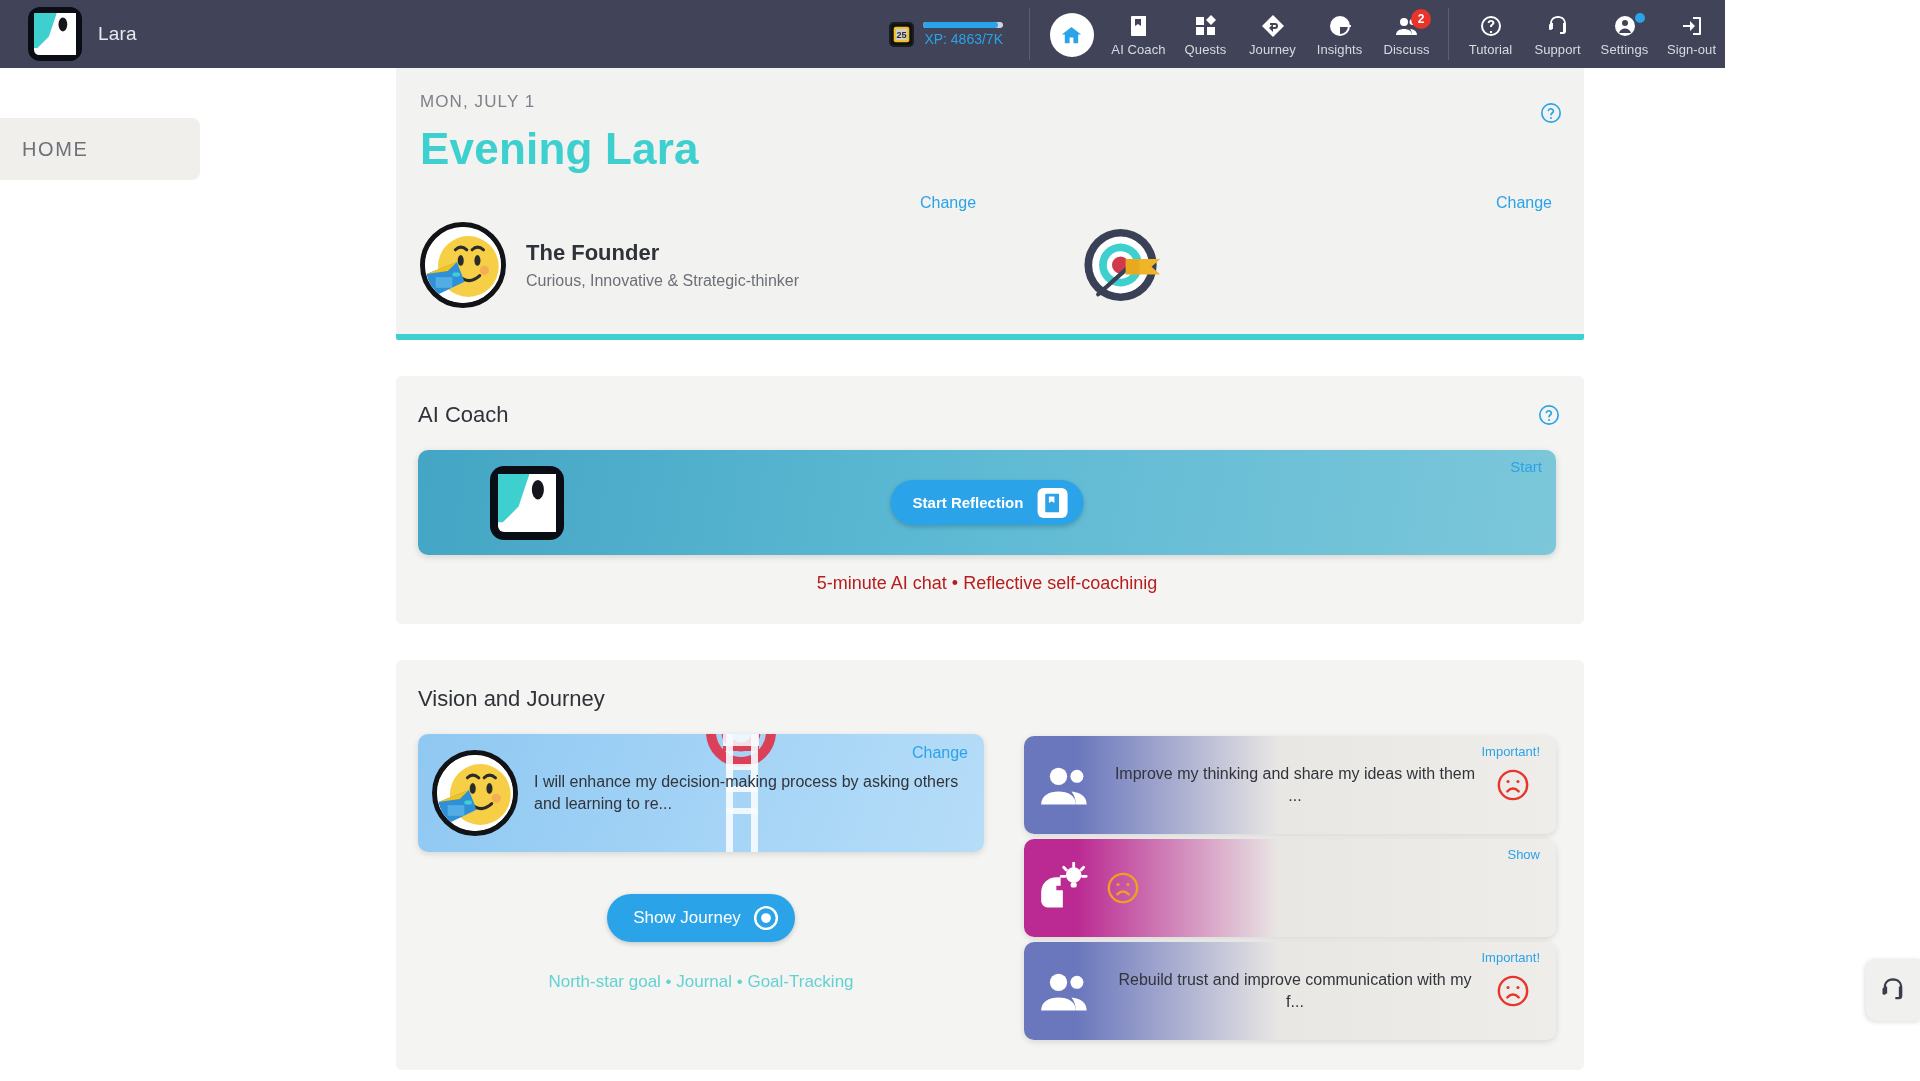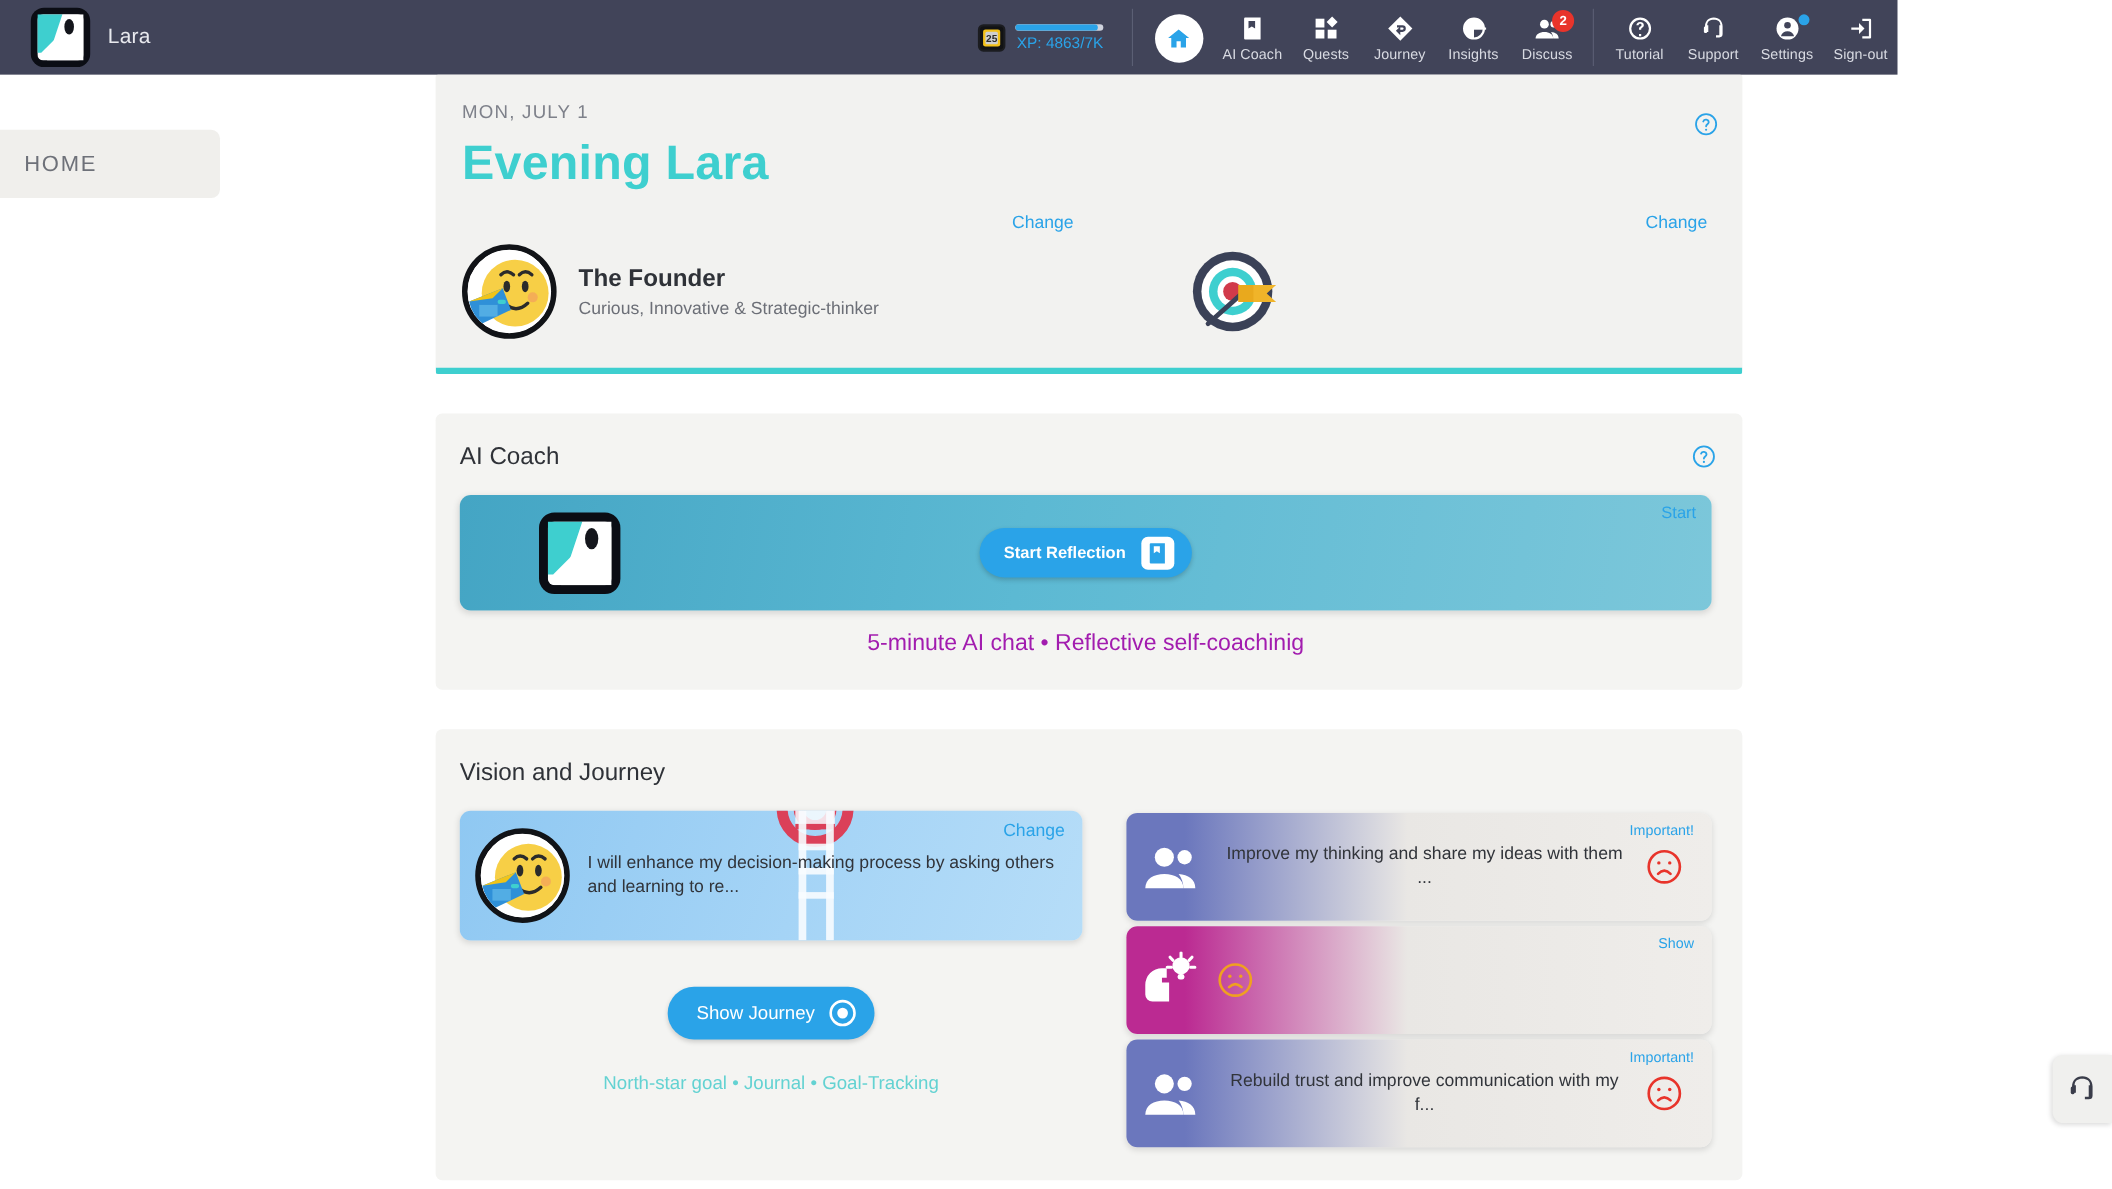--- a/index.html
+++ b/index.html
@@ -164,21 +164,21 @@
     box-shadow: 0 2px 5px rgba(0,0,0,.2);
   }
   .sr-icon { width: 30px; height: 30px; background: #fff; border-radius: 6px; padding: 4px; }
   .sr-icon svg { width: 100%; height: 100%; }
   .banner-corner {
     position: absolute; right: 14px; top: 8px;
     color: #2aa3e8; font-size: 15px; cursor: pointer;
   }
   .coach-sub {
     text-align: center; margin-top: 18px;
-    color: #a21caf; font-size: 21px;
+    color: #b91c1c; font-size: 18px;
   }
 
   
   .vj-body { display: flex; gap: 40px; }
   .vj-left { width: 566px; position: relative; }
   .vision-card {
     position: relative;
     height: 118px; border-radius: 10px;
     background: linear-gradient(110deg, #8fc8f2 0%, #a5d4f6 55%, #b6ddf8 100%);
     overflow: hidden; display: flex; align-items: center;

